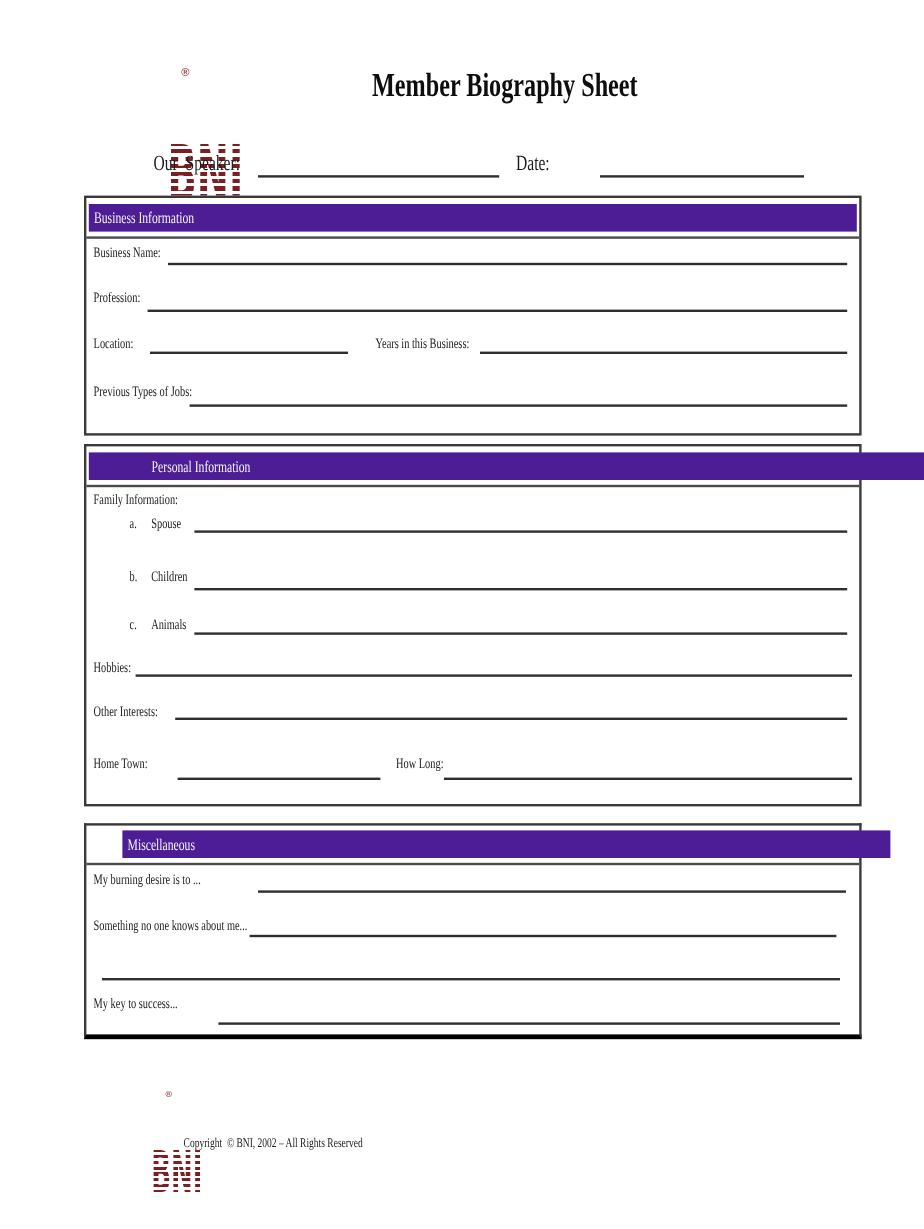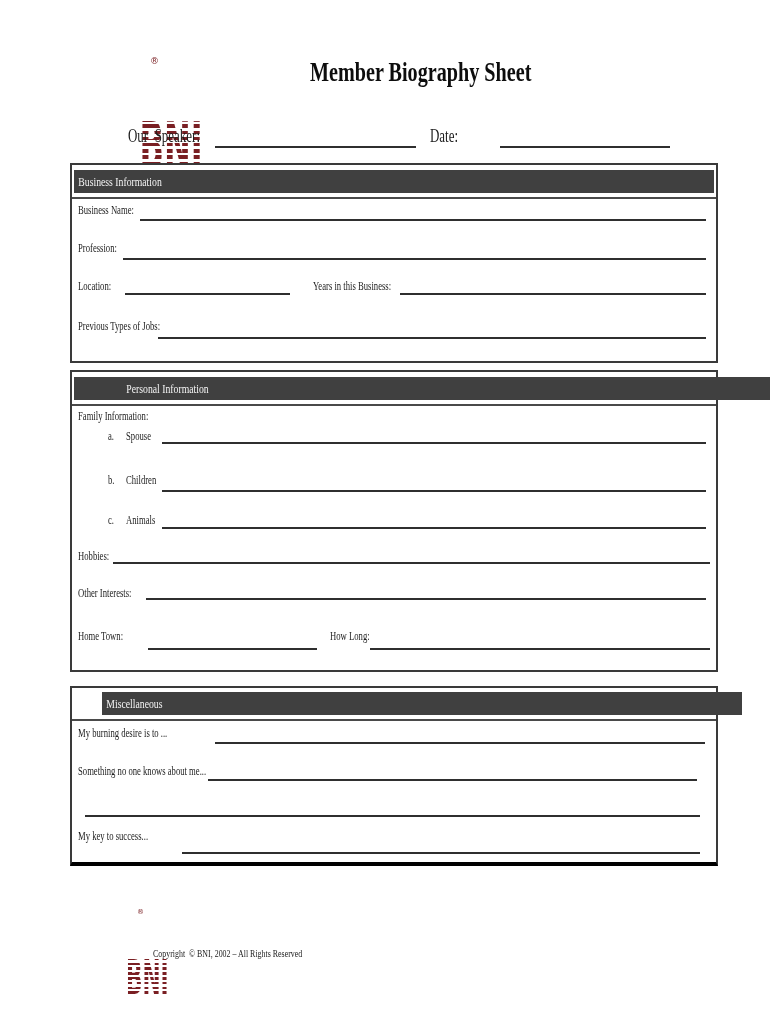--- a/index.html
+++ b/index.html
@@ -15,21 +15,21 @@
   }
   .big { font-size:18px; }
   .title {
     font-size:28px; font-weight:bold; color:#0d0d0d; letter-spacing:0px;
   }
   
   .ln { position:absolute; height:0; border-top:2px solid #2f2f2f; }
   
   .box { position:absolute; border:2px solid #3a3a3a; background:#fff; box-sizing:border-box; }
   .box.heavy-bottom { border-bottom-width:4px; border-bottom-color:#000; }
-  .bar { position:absolute; background:#404040; height:23px; }
+  .bar { position:absolute; background:#4c1d95; height:23px; }
   .bar > span {
     display:inline-block; color:#f5f5f5; font-size:13.5px; line-height:23px;
     padding-left:6px; transform:scaleX(0.72); transform-origin:0 0;
     font-family:"Liberation Serif", serif; white-space:pre;
   }
   .divider { position:absolute; height:0; border-top:2px solid #4a4a4a; }
   
   .logo {
     position:absolute; font-family:"DejaVu Sans", sans-serif; font-weight:bold;
     color:#7a1f23; line-height:1; transform-origin:0 0; white-space:pre;

